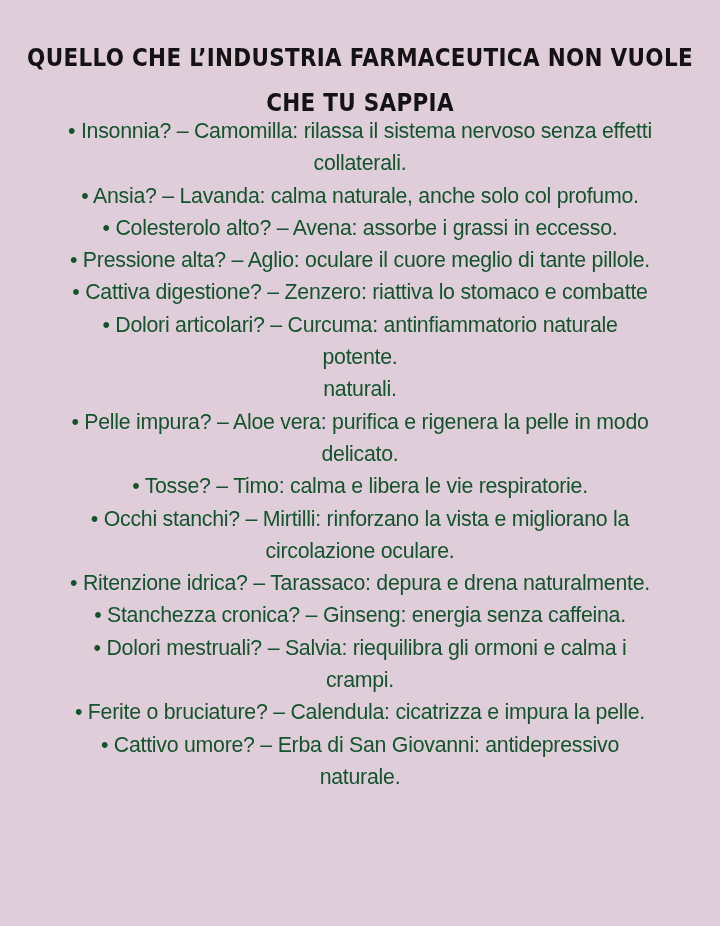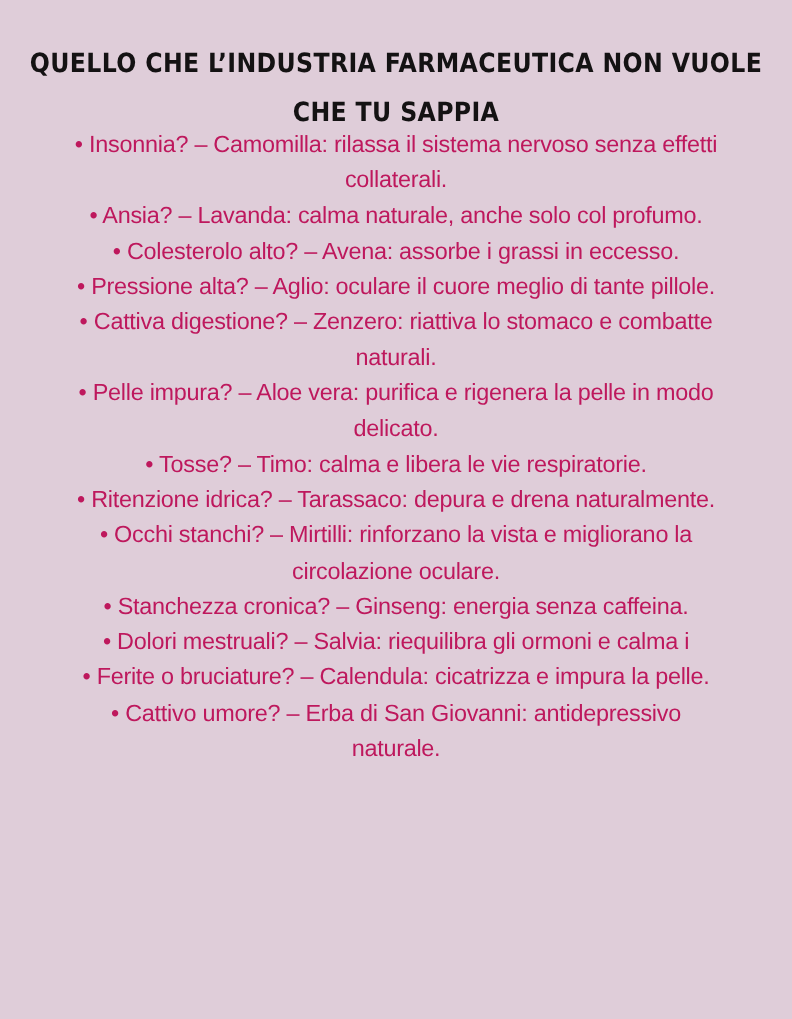--- a/index.html
+++ b/index.html
@@ -22,21 +22,21 @@
     transform: scaleY(1.12);
     transform-origin: top center;
   }
   .list {
     position: absolute; left: 0; top: 115px; width: 720px;
     margin: 0; padding: 0; list-style: none;
     text-align: center;
     font-family: "Liberation Sans", sans-serif;
     font-size: 21.3px;
     line-height: 32.3px;
-    color: #be185d;
+    color: #14532d;
   }
   .item { margin: 0; padding: 0 4px; letter-spacing: -0.25px; }
 </style>
 </head>
 <body>
 
 <div class="page">
   <div class="title">
     <div>QUELLO CHE L’INDUSTRIA FARMACEUTICA NON VUOLE</div>
     <div>CHE TU SAPPIA</div>
@@ -53,41 +53,46 @@
     <li class="item">
       <div>• Colesterolo alto? – Avena: assorbe i grassi in eccesso.</div>
     </li>
     <li class="item">
       <div>• Pressione alta? – Aglio: oculare il cuore meglio di tante pillole.</div>
     </li>
     <li class="item">
       <div>• Cattiva digestione? – Zenzero: riattiva lo stomaco e combatte</div>
     </li>
     <li class="item">
+      <div>• Dolori articolari? – Curcuma: antinfiammatorio naturale</div>
+      <div>potente.</div>
+    </li>
+    <li class="item">
       <div>naturali.</div>
     </li>
     <li class="item">
       <div>• Pelle impura? – Aloe vera: purifica e rigenera la pelle in modo</div>
       <div>delicato.</div>
     </li>
     <li class="item">
       <div>• Tosse? – Timo: calma e libera le vie respiratorie.</div>
     </li>
     <li class="item">
-      <div>• Ritenzione idrica? – Tarassaco: depura e drena naturalmente.</div>
+      <div>• Occhi stanchi? – Mirtilli: rinforzano la vista e migliorano la</div>
+      <div>circolazione oculare.</div>
     </li>
     <li class="item">
-      <div>• Occhi stanchi? – Mirtilli: rinforzano la vista e migliorano la</div>
-      <div>circolazione oculare.</div>
+      <div>• Ritenzione idrica? – Tarassaco: depura e drena naturalmente.</div>
     </li>
     <li class="item">
       <div>• Stanchezza cronica? – Ginseng: energia senza caffeina.</div>
     </li>
     <li class="item">
       <div>• Dolori mestruali? – Salvia: riequilibra gli ormoni e calma i</div>
+      <div>crampi.</div>
     </li>
     <li class="item">
       <div>• Ferite o bruciature? – Calendula: cicatrizza e impura la pelle.</div>
     </li>
     <li class="item">
       <div>• Cattivo umore? – Erba di San Giovanni: antidepressivo</div>
       <div>naturale.</div>
     </li>
   </ul>
 </div>

